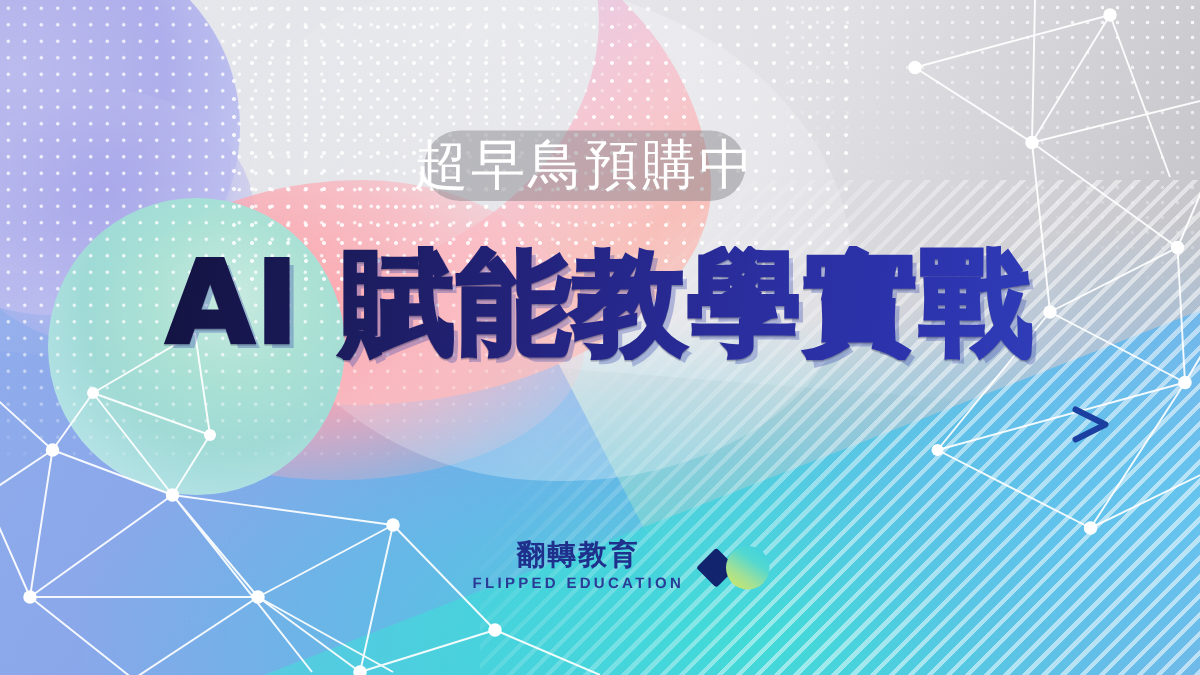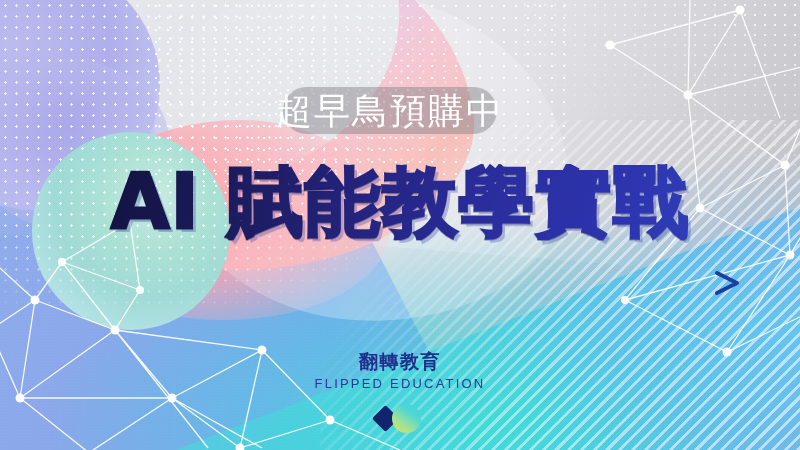--- a/index.html
+++ b/index.html
@@ -267,36 +267,35 @@
   }
 
   
   .logo {
     position: absolute;
     left: 315px; top: 352px;
     width: 170px; height: 52px;
     display: flex;
     align-items: center;
     gap: 10px;
-    flex-direction: column;
   }
   .logo-text { display: flex; flex-direction: column; align-items: center; }
   .logo-cn {
     color: #1f2f8c;
     font-size: 19px;
     font-weight: 700;
     letter-spacing: 1.5px;
     line-height: 1.05;
     white-space: nowrap;
     font-family: "DejaVu Sans", "Liberation Sans", sans-serif;
   }
   .logo-en {
     color: #2a3a95;
-    font-size: 13px;
-    font-weight: 400;
+    font-size: 10px;
+    font-weight: 700;
     letter-spacing: 2.2px;
     margin-top: 4px;
     white-space: nowrap;
   }
   .logo-mark { position: relative; width: 52px; height: 34px; }
   .logo-diamond {
     position: absolute;
     left: 2px; top: 8px;
     width: 19px; height: 19px;
     background: #12246e;

